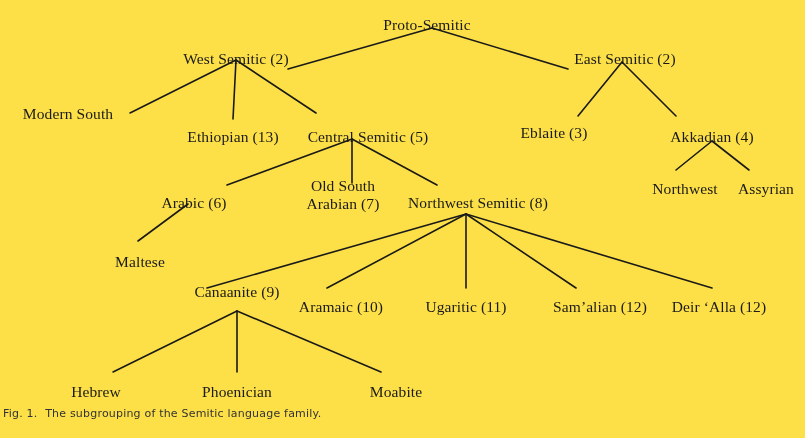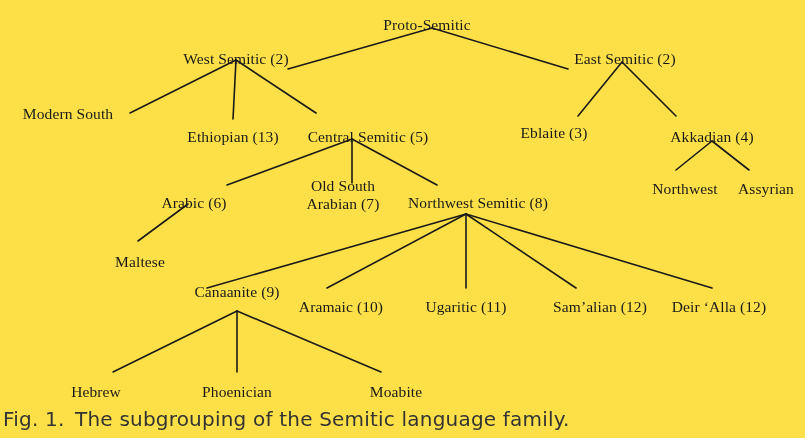--- a/index.html
+++ b/index.html
@@ -35,21 +35,21 @@
   }
   .node-label.two-line {
     white-space: normal;
     line-height: 18px;
   }
   #caption {
     position: absolute;
     left: 3px;
     top: 407px;
     font-family: "DejaVu Sans", "Liberation Sans", sans-serif;
-    font-size: 20px;
+    font-size: 11px;
     color: #333333;
     white-space: nowrap;
     letter-spacing: 0.2px;
   }
   #caption .cap-num { margin-right: 4px; }
 </style>
 </head>
 <body>
 
 <div id="figure">

